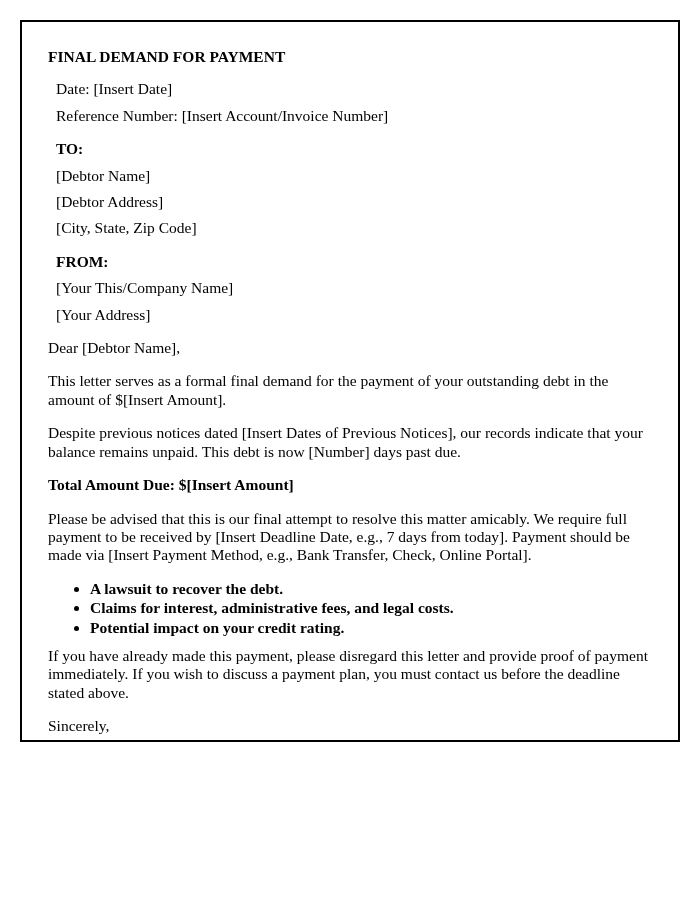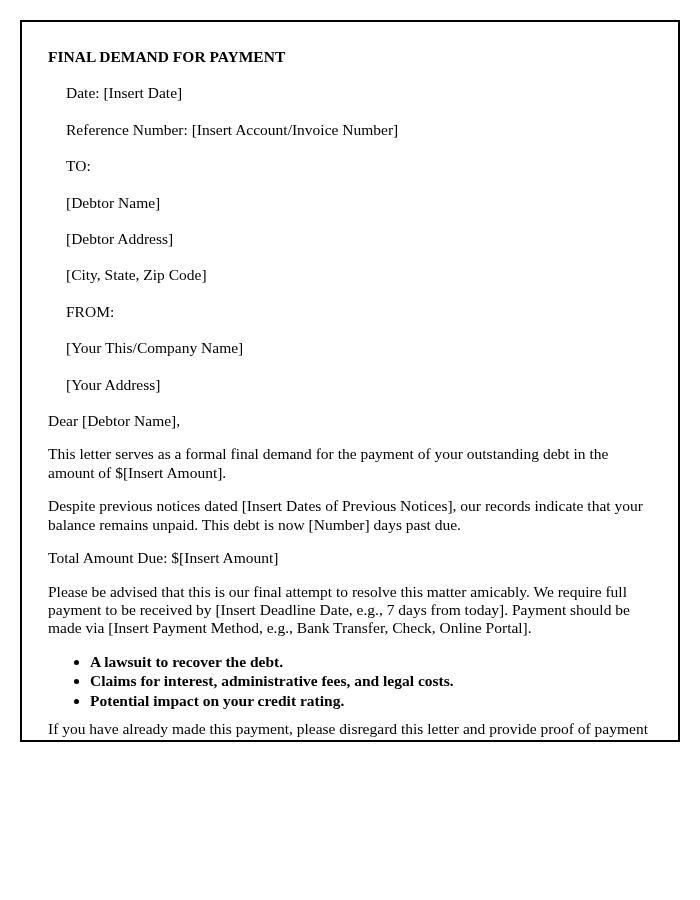--- a/index.html
+++ b/index.html
@@ -22,29 +22,29 @@
     top: 20px;
     width: 660px;
     height: 722px;
     box-sizing: border-box;
     border: 2px solid #000000;
     padding: 26px 26px 0 26px;
     overflow: hidden;
     font-size: 15.5px;
     line-height: 18.4px;
   }
-  .bold { font-weight: normal; }
+  .bold { font-weight: bold; }
   .title {
     font-weight: bold;
     margin: 0 0 14px 0;
   }
   .block { margin: 0 0 15px 0; }
   .block-tight { margin: 0 0 10px 0; }
   .para { margin: 0 0 15px 0; }
-  .line { margin: 18px; }
+  .line { margin: 8px; }
   ul.bullets {
     margin: 0 0 10px 0;
     padding: 0 0 0 42px;
     list-style-type: disc;
   }
   ul.bullets li { margin: 0 0 1px 0; font-weight: bold; }
 </style>
 </head>
 <body>
 

